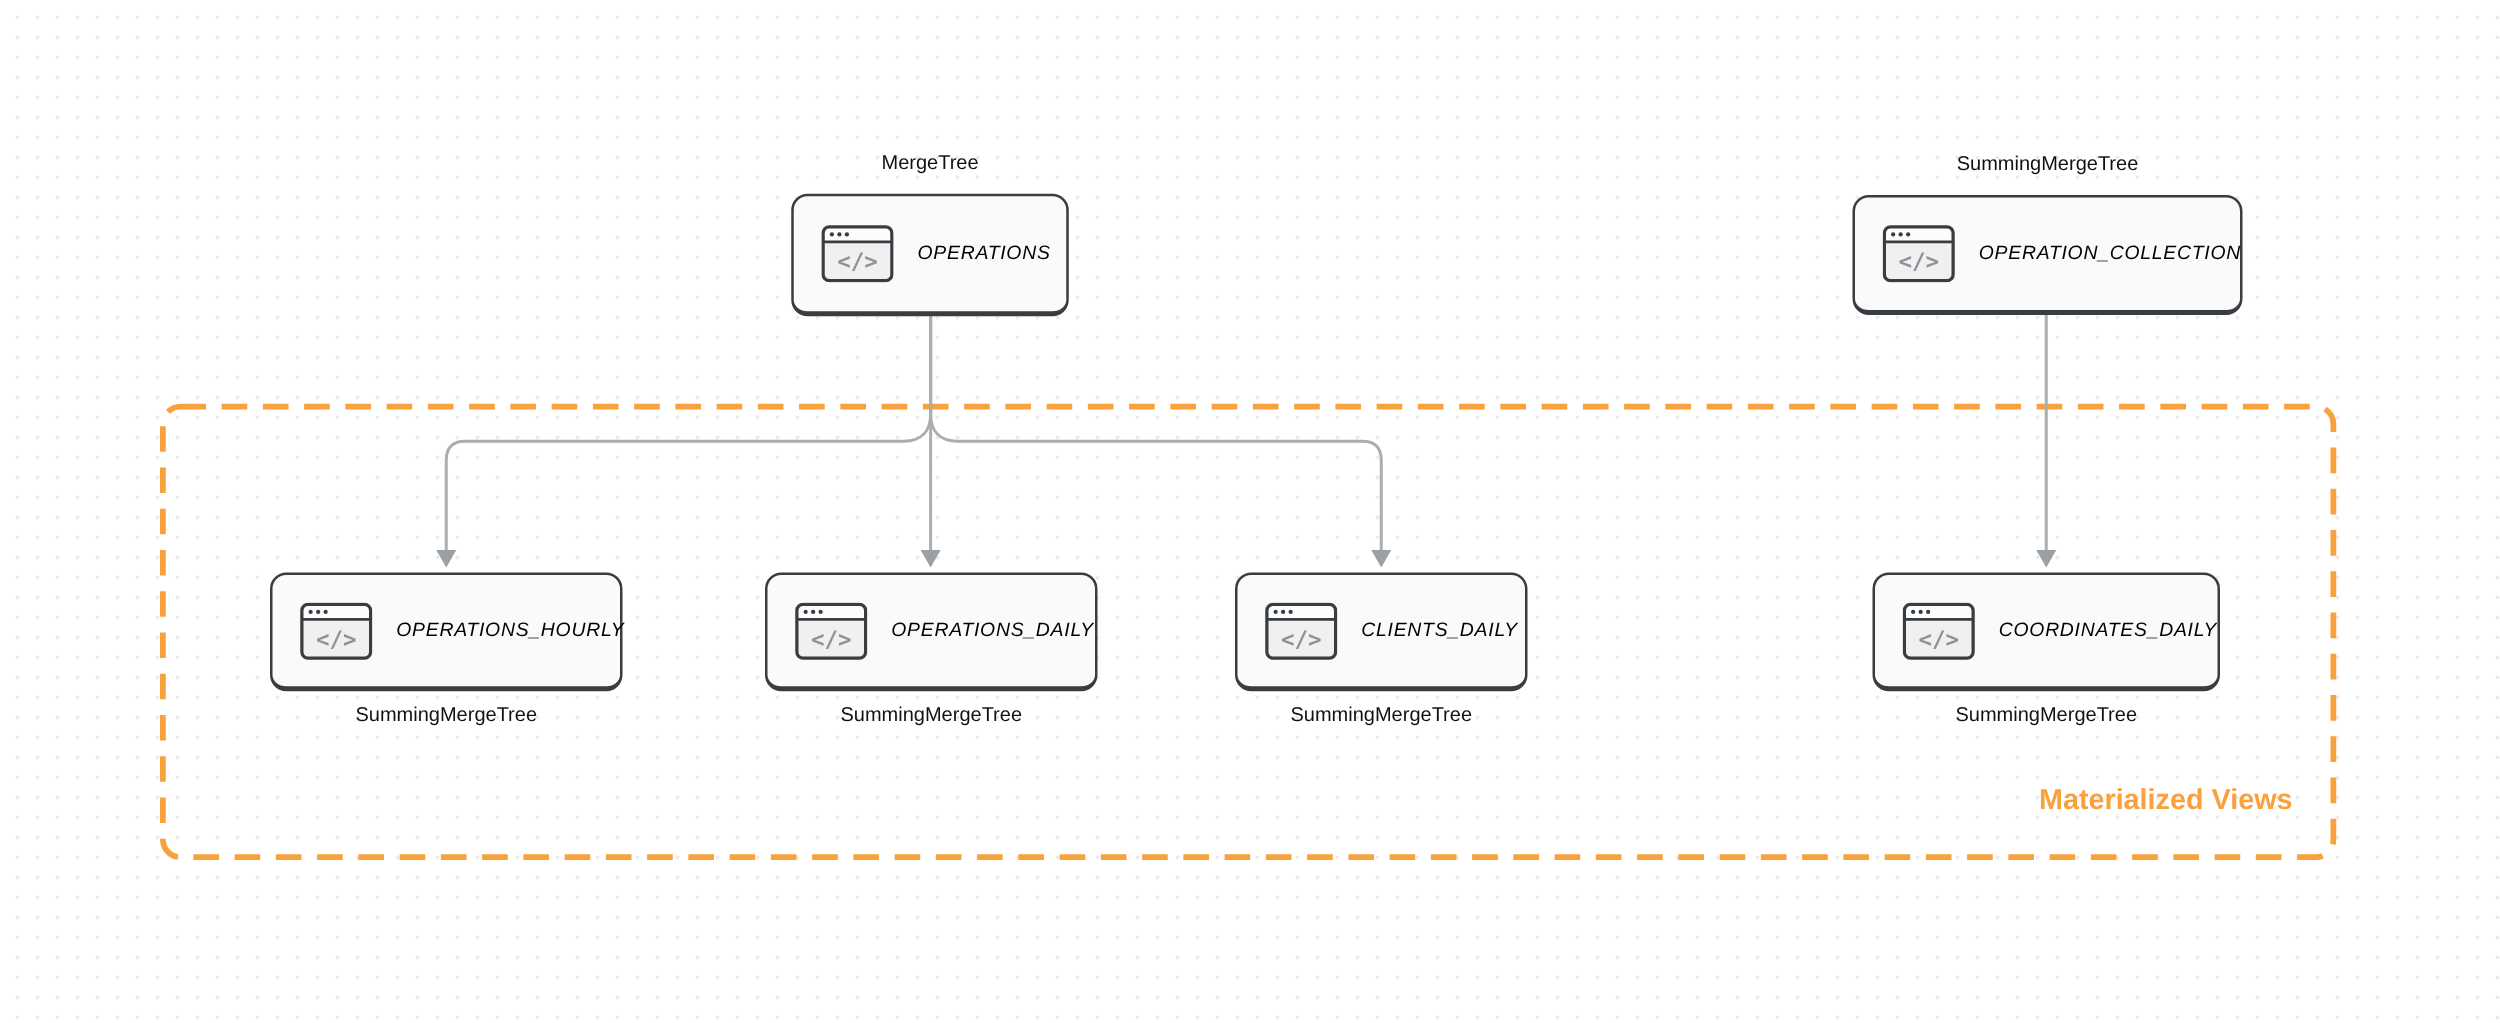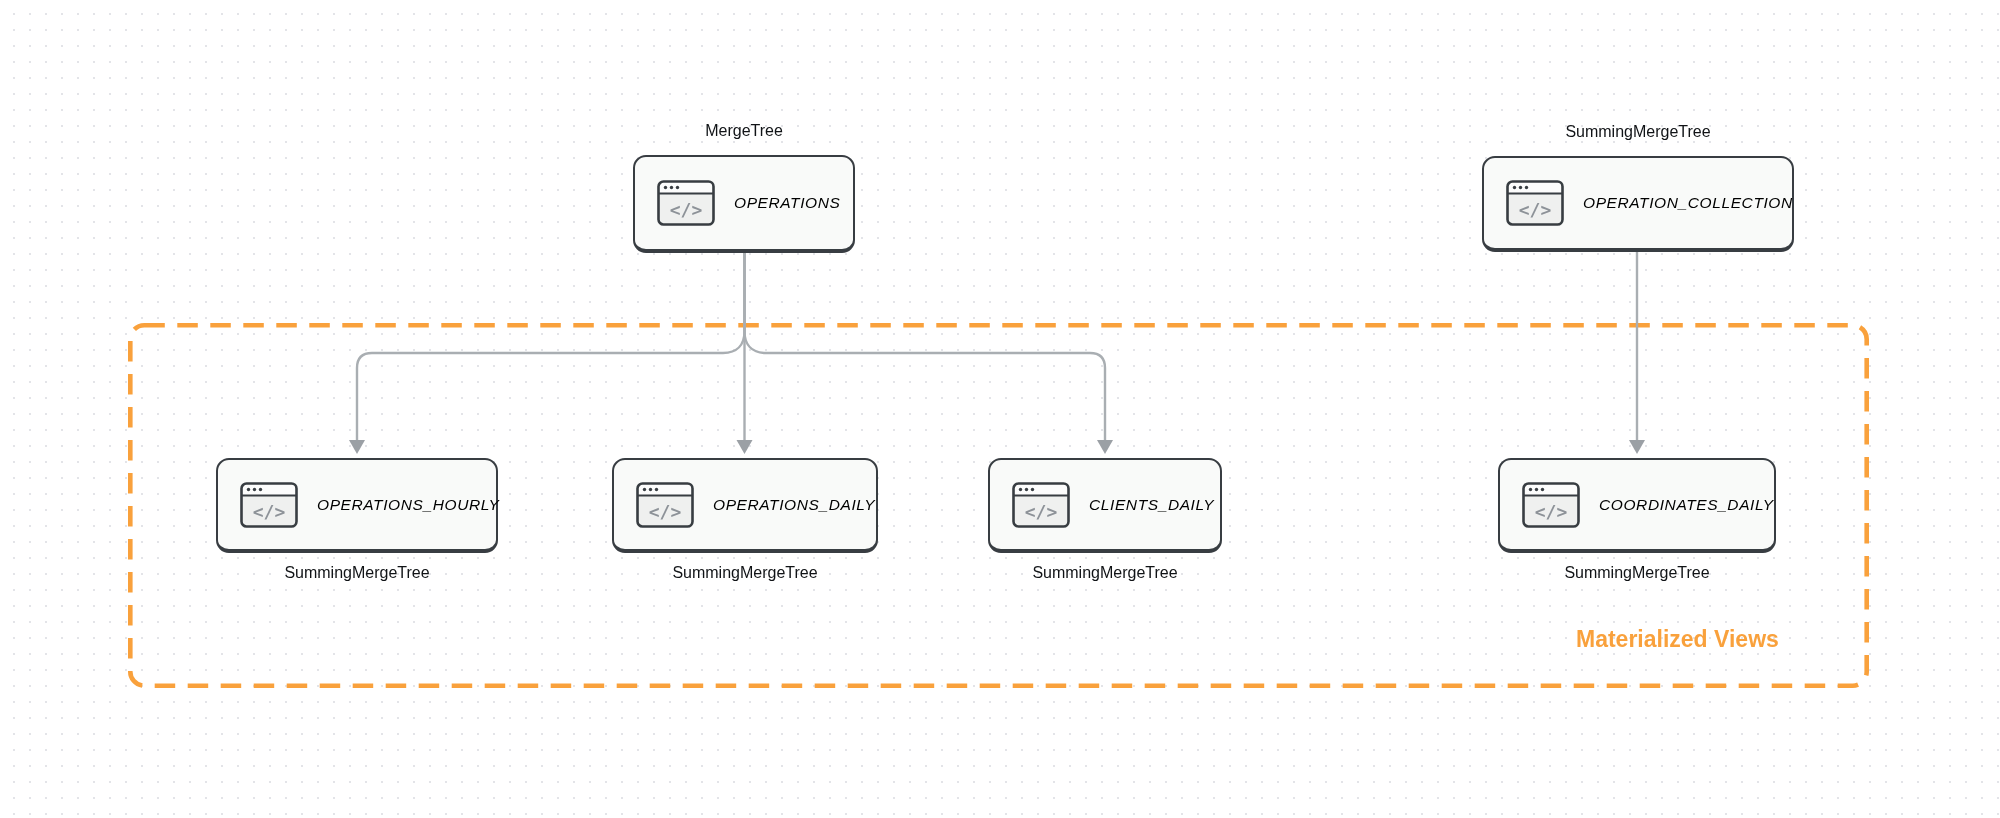--- a/index.html
+++ b/index.html
@@ -44,21 +44,21 @@
     font-size: 16px;
     line-height: 20px;
     color: #101316;
     white-space: nowrap;
   }
   .group-label {
     position: absolute;
     left: 1576px;
     top: 626px;
     width: 258px;
-    text-align: left;
+    text-align: right;
     font-size: 23px;
     font-weight: 600;
     color: #f9a13c;
     white-space: nowrap;
   }
   
   #node-operations            { left: 633px;  top: 155px; width: 222px; height: 98px; }
   #node-operation-collection  { left: 1482px; top: 156px; width: 312px; height: 96px; }
   #node-operations-hourly     { left: 216px;  top: 458px; width: 282px; height: 95px; }
   #node-operations-daily      { left: 612px;  top: 458px; width: 266px; height: 95px; }

